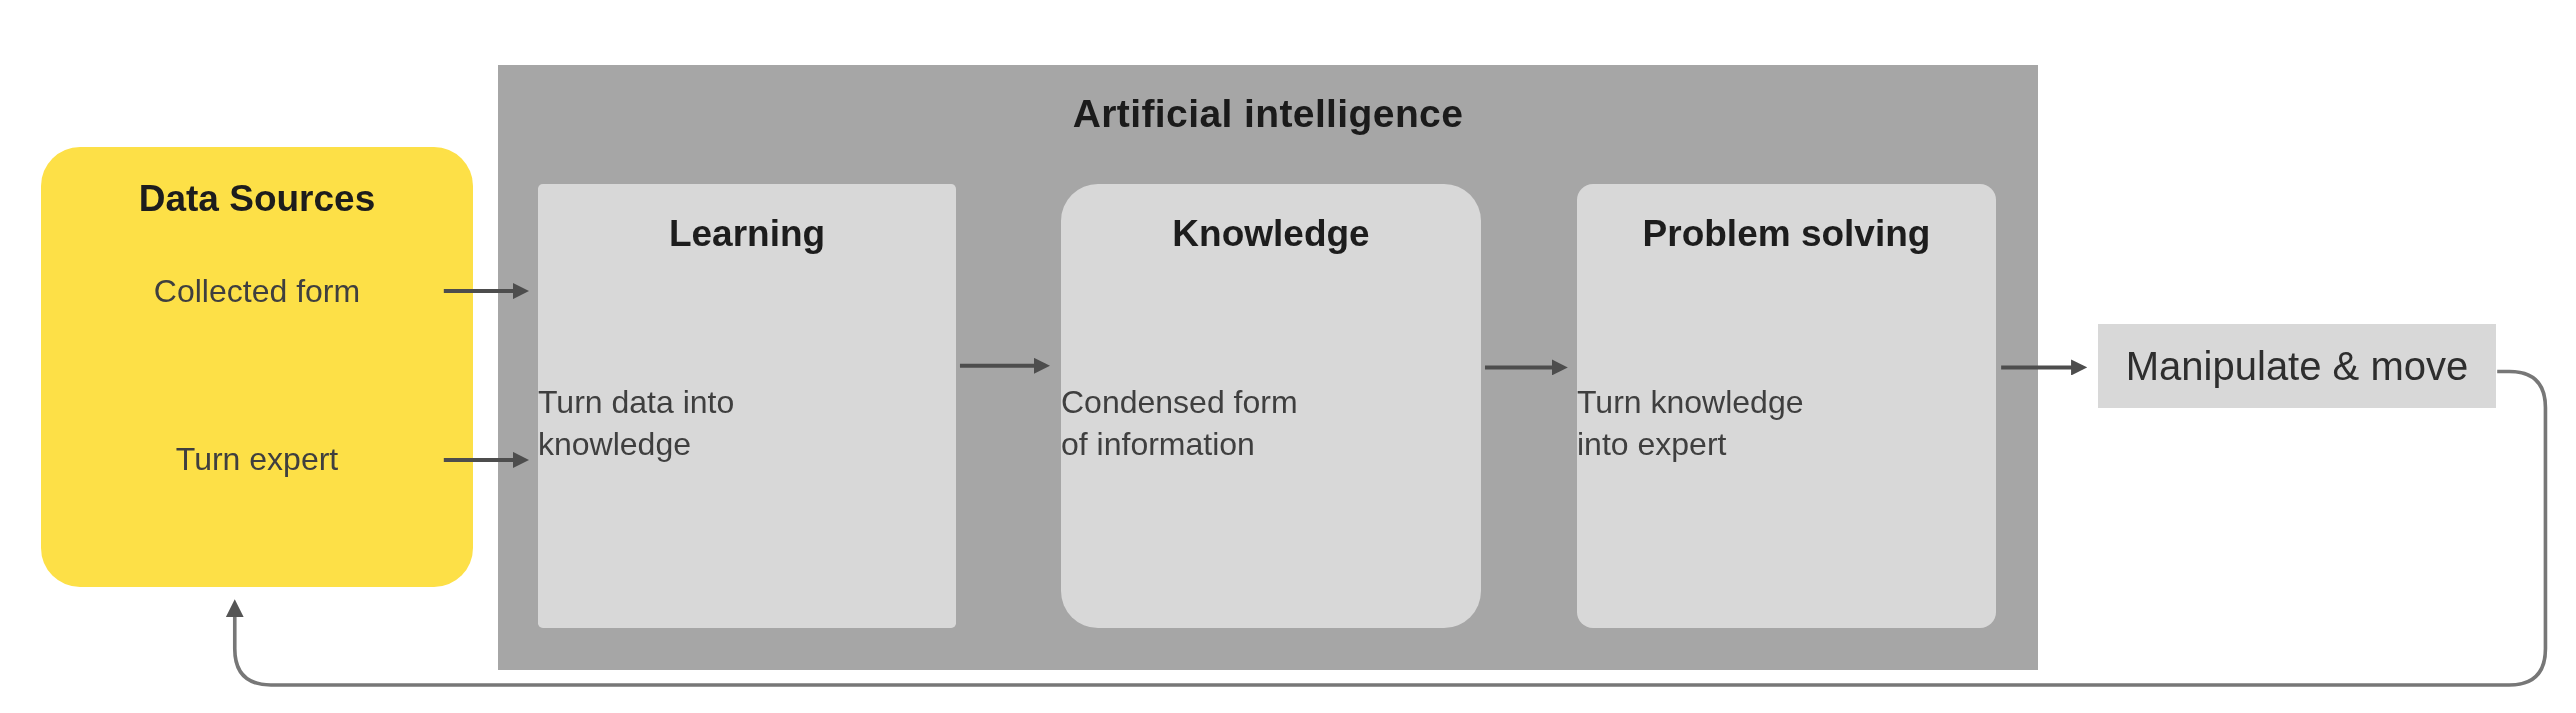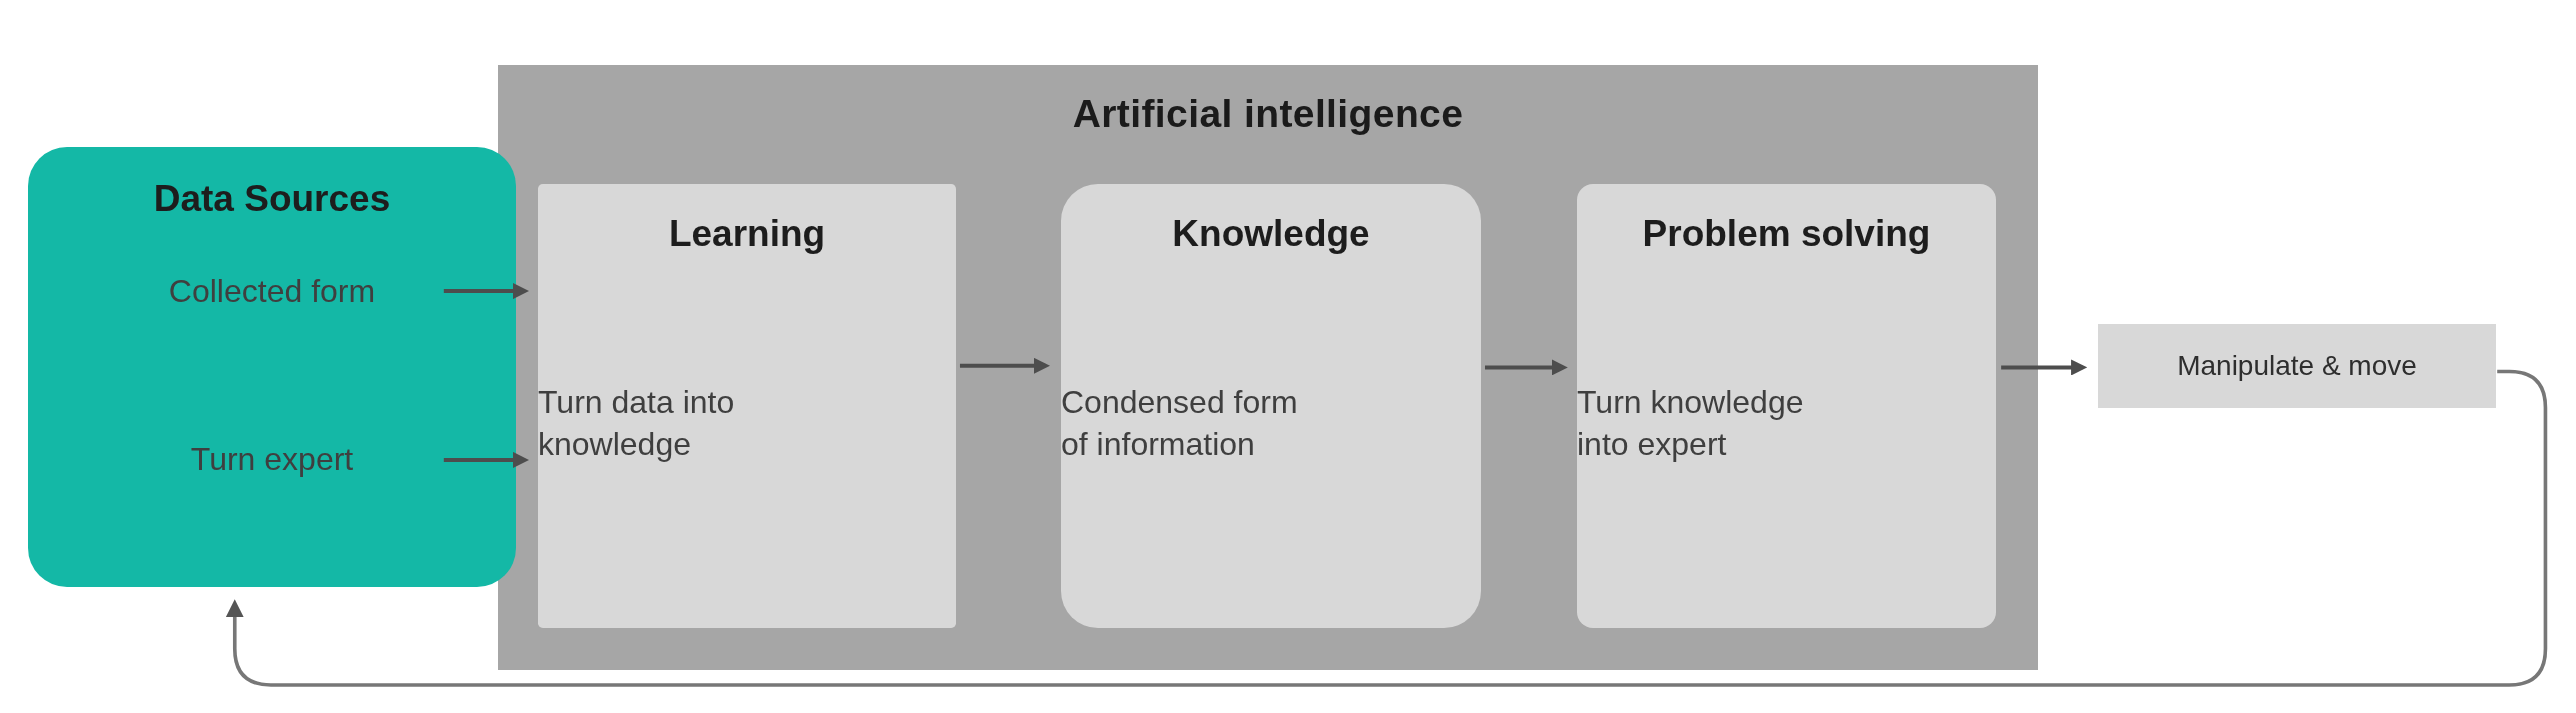--- a/index.html
+++ b/index.html
@@ -63,23 +63,23 @@
     width: 100%;
     text-align: left;
     font-size: 32px;
     line-height: 42px;
     color: #3f3f3f;
   }
 
   
   .datasources-box {
     position: absolute;
-    left: 28px; top: 147px;
-    width: 488px; height: 440px;
-    background: #14b8a6;
+    left: 41px; top: 147px;
+    width: 432px; height: 440px;
+    background: #fde047;
     border-radius: 39px;
   }
   .ds-title {
     position: absolute;
     left: 0; top: 31px;
     width: 100%;
     text-align: center;
     font-size: 37px;
     font-weight: bold;
     color: #1d1d1d;
@@ -98,21 +98,21 @@
 
   
   .output-box {
     position: absolute;
     left: 2098px; top: 324px;
     width: 398px; height: 84px;
     background: #d8d8d8;
     display: flex;
     align-items: center;
     justify-content: center;
-    font-size: 28px;
+    font-size: 40px;
     color: #2e2e2e;
   }
 
   
   .connectors {
     position: absolute;
     left: 0; top: 0;
     width: 2576px; height: 714px;
     pointer-events: none;
   }

